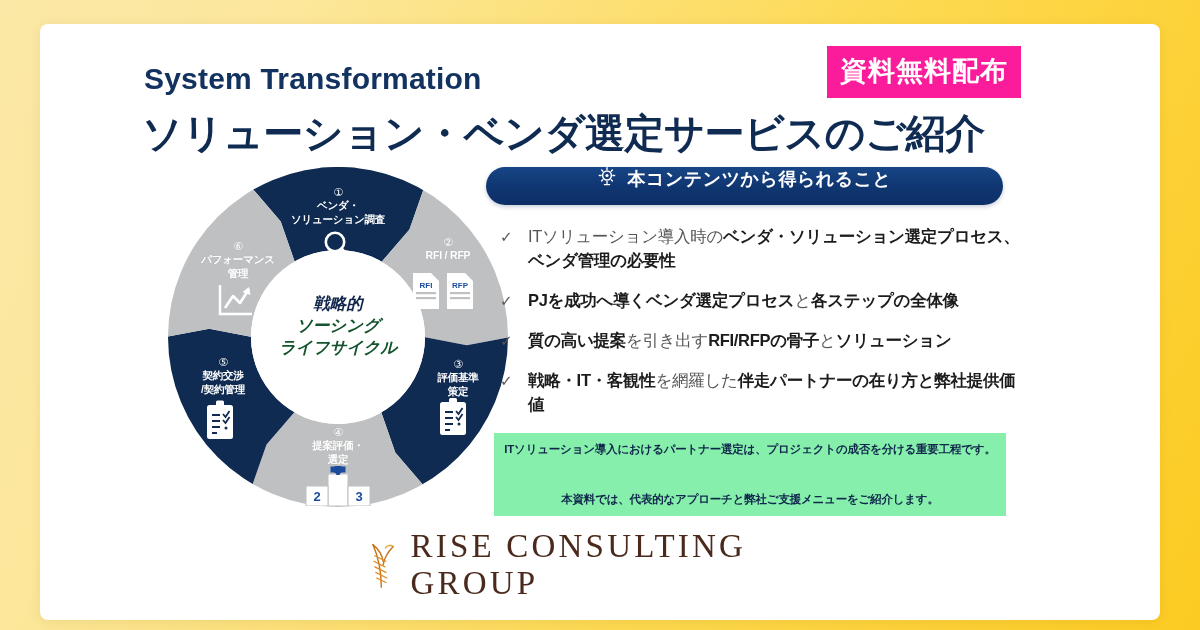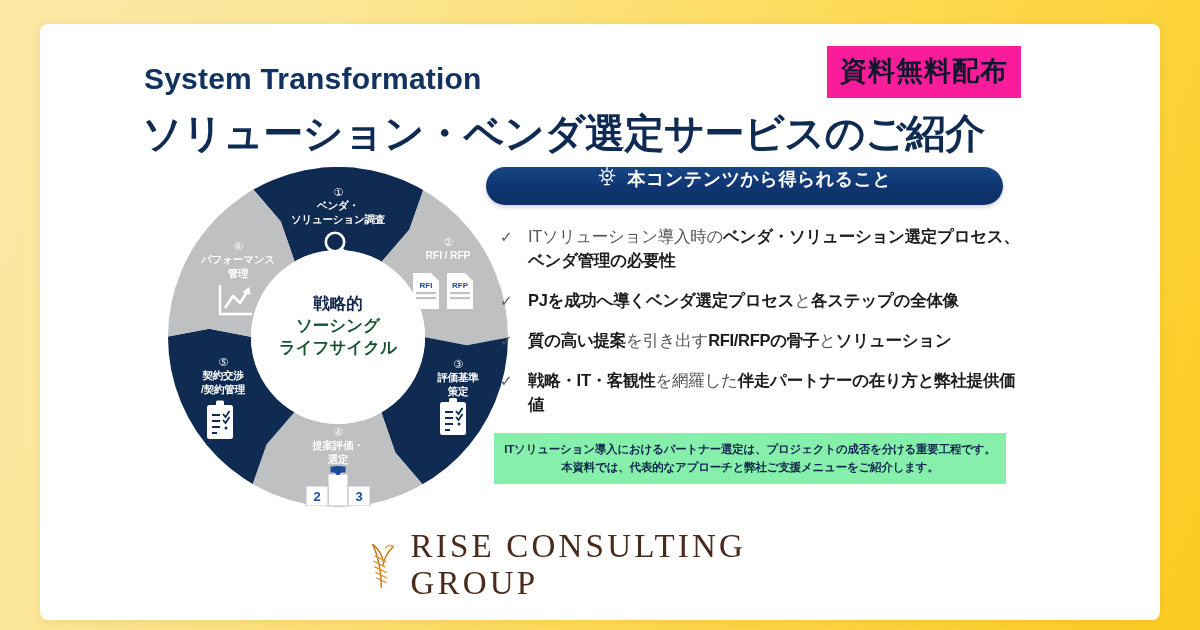--- a/index.html
+++ b/index.html
@@ -21,38 +21,38 @@
     position:absolute; left:104px; top:38px;
     font-size:30px; font-weight:bold; color:#123260; letter-spacing:.2px;
   }
   #headline {
     position:absolute; left:102px; top:82px;
     font-size:40px; font-weight:bold; color:#0F2B52; letter-spacing:-.5px;
     white-space:nowrap;
   }
   #badge {
     position:absolute; left:787px; top:22px;
-    background:#FA1C9B; color:#0f172a;
+    background:#FA1C9B; color:#ffffff;
     font-size:27px; font-weight:bold; letter-spacing:1px;
     padding:7px 13px 9px 13px; white-space:nowrap;
   }
 
   
   #donut { position:absolute; left:128px; top:143px; width:340px; height:340px; }
   #donut svg { position:absolute; left:0; top:0; }
   .seg-lbl {
     position:absolute; text-align:center; color:#fff; font-weight:bold;
     font-size:10.5px; line-height:1.28; letter-spacing:-.2px;
     text-shadow:0 0 2px rgba(0,0,0,.07);
   }
   .seg-num { font-size:11px; display:block; font-weight:normal; }
   .seg-ico { position:absolute; }
   #center-txt {
     position:absolute; left:90px; top:125px; width:160px;
-    text-align:center; font-weight:bold; font-size:16.5px; line-height:1.34;
+    text-align:center; font-weight:bold; font-size:16.5px; line-height:1.34;font-style:italic;
   }
   #center-txt .l1 { color:#10264B; }
   #center-txt .l2 { color:#14532d; }
 
   
   #panel { position:absolute; left:446px; top:143px; width:540px; }
   #panel-hd {
     width:517px; height:38px; border-radius:19px;
     background:linear-gradient(180deg,#174585 0%,#0F3570 55%,#0D2F66 100%);
     color:#fff; display:flex; align-items:flex-start; justify-content:center;
@@ -69,21 +69,21 @@
     position:absolute; left:6px; top:1px; color:#555; font-size:15px;
   }
   ul#bullets li b { color:#1C1C1C; font-weight:bold; }
   #note {
     margin:8px 0 0 8px; width:512px; background:#86efac;
     padding:7px 10px 8px; text-align:center;
     color:#10264B; font-size:11.5px; font-weight:bold; line-height:1.6;
     letter-spacing:-.2px;
   }
   #note .l1 { display:block; }
-  #note .l2 { display:block; }
+  #note .l2 { display:block;margin-top:32px; }
 
   
   #logo { position:absolute; left:320px; top:510px; width:490px; height:62px; display:flex; align-items:center; }
   #logo-mark { width:46px; height:52px; margin-right:8px; }
   #logo-txt {
     font-family:"Liberation Serif","DejaVu Serif",serif;
     font-size:33px; color:#4A2A1C; letter-spacing:3.2px;
   }
 </style>
 </head>

